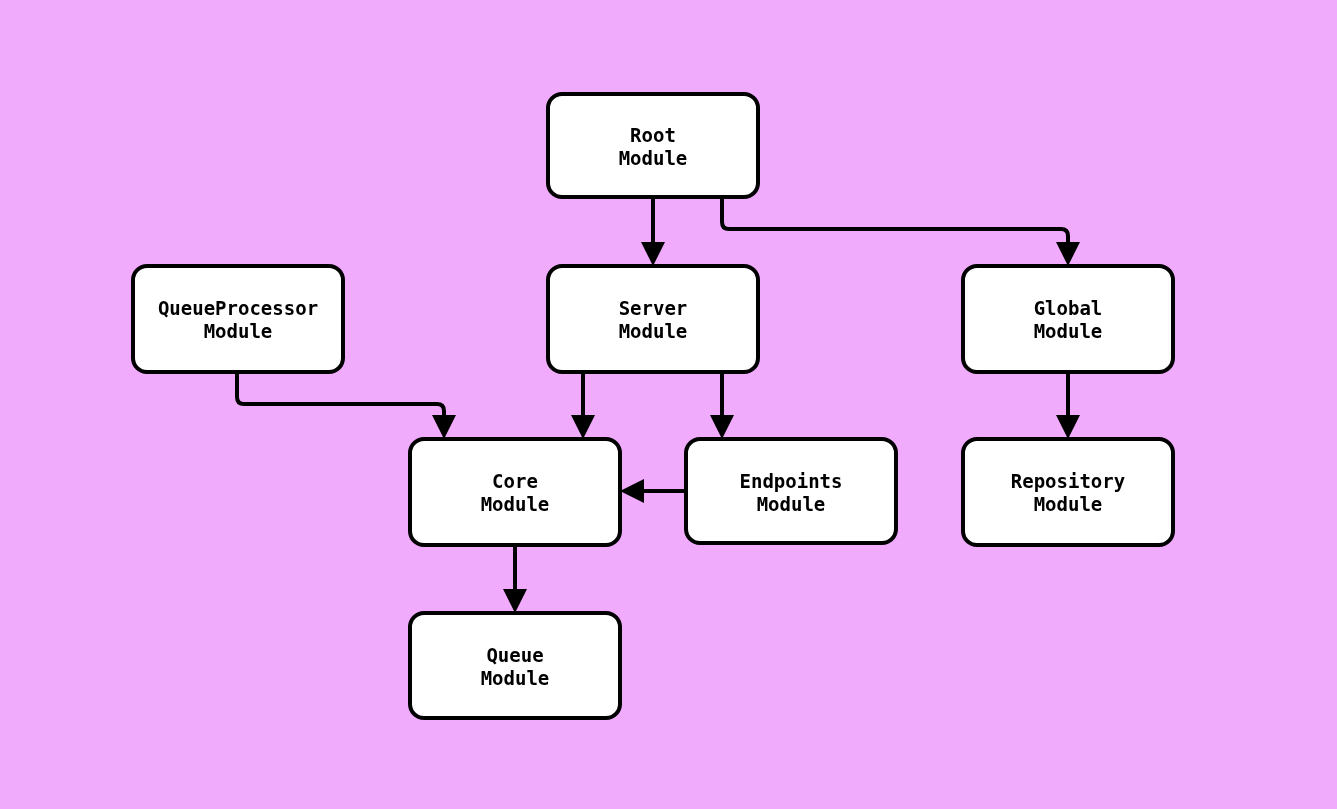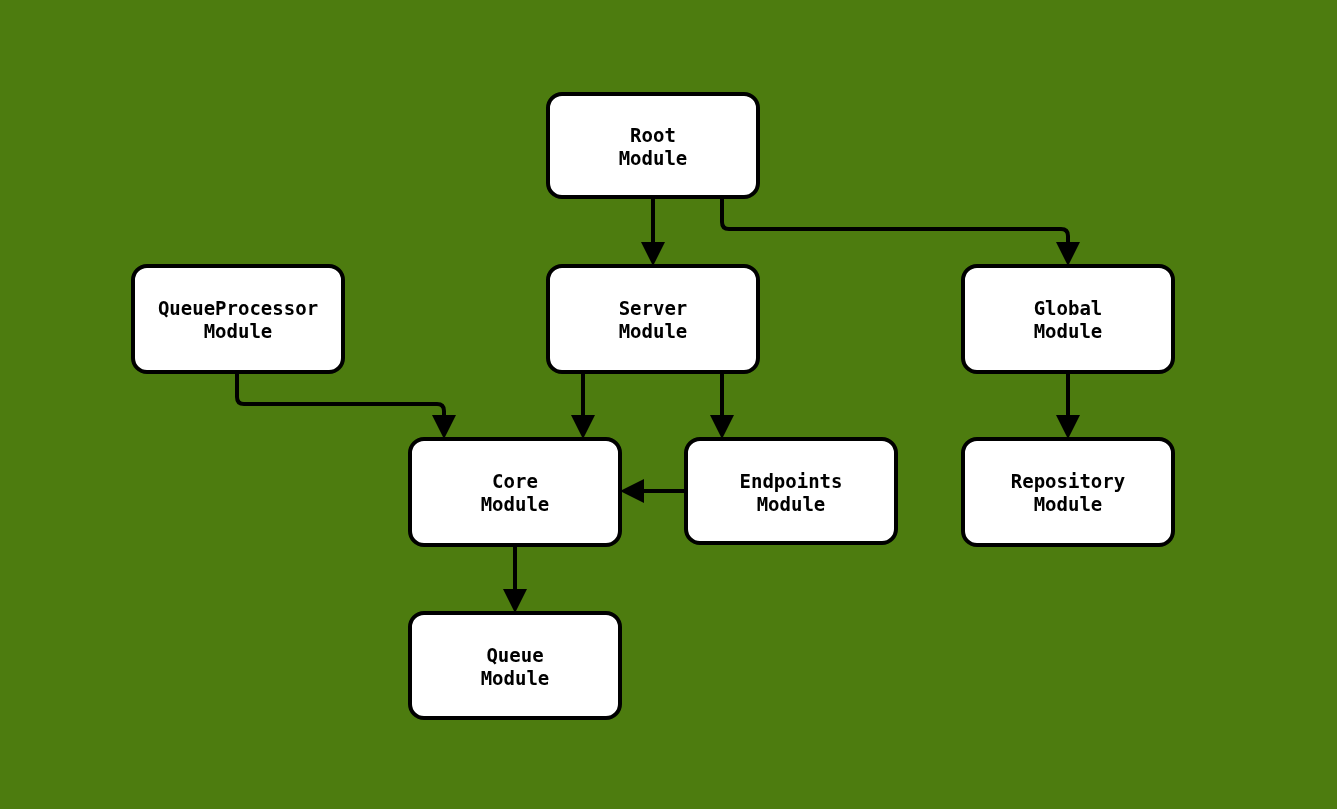--- a/index.html
+++ b/index.html
@@ -10,21 +10,21 @@
   body {
     width: 1337px;
     height: 809px;
     font-family: "DejaVu Sans Mono", "Liberation Mono", monospace;
     overflow: hidden;
   }
   #diagram-root {
     position: relative;
     width: 1337px;
     height: 809px;
-    background: #4d7c0f;
+    background: #f0abfc;
   }
   svg#diagram-canvas {
     display: block;
     width: 1337px;
     height: 809px;
   }
   .node-rect {
     fill: #ffffff;
     stroke: #000000;
     stroke-width: 4;

